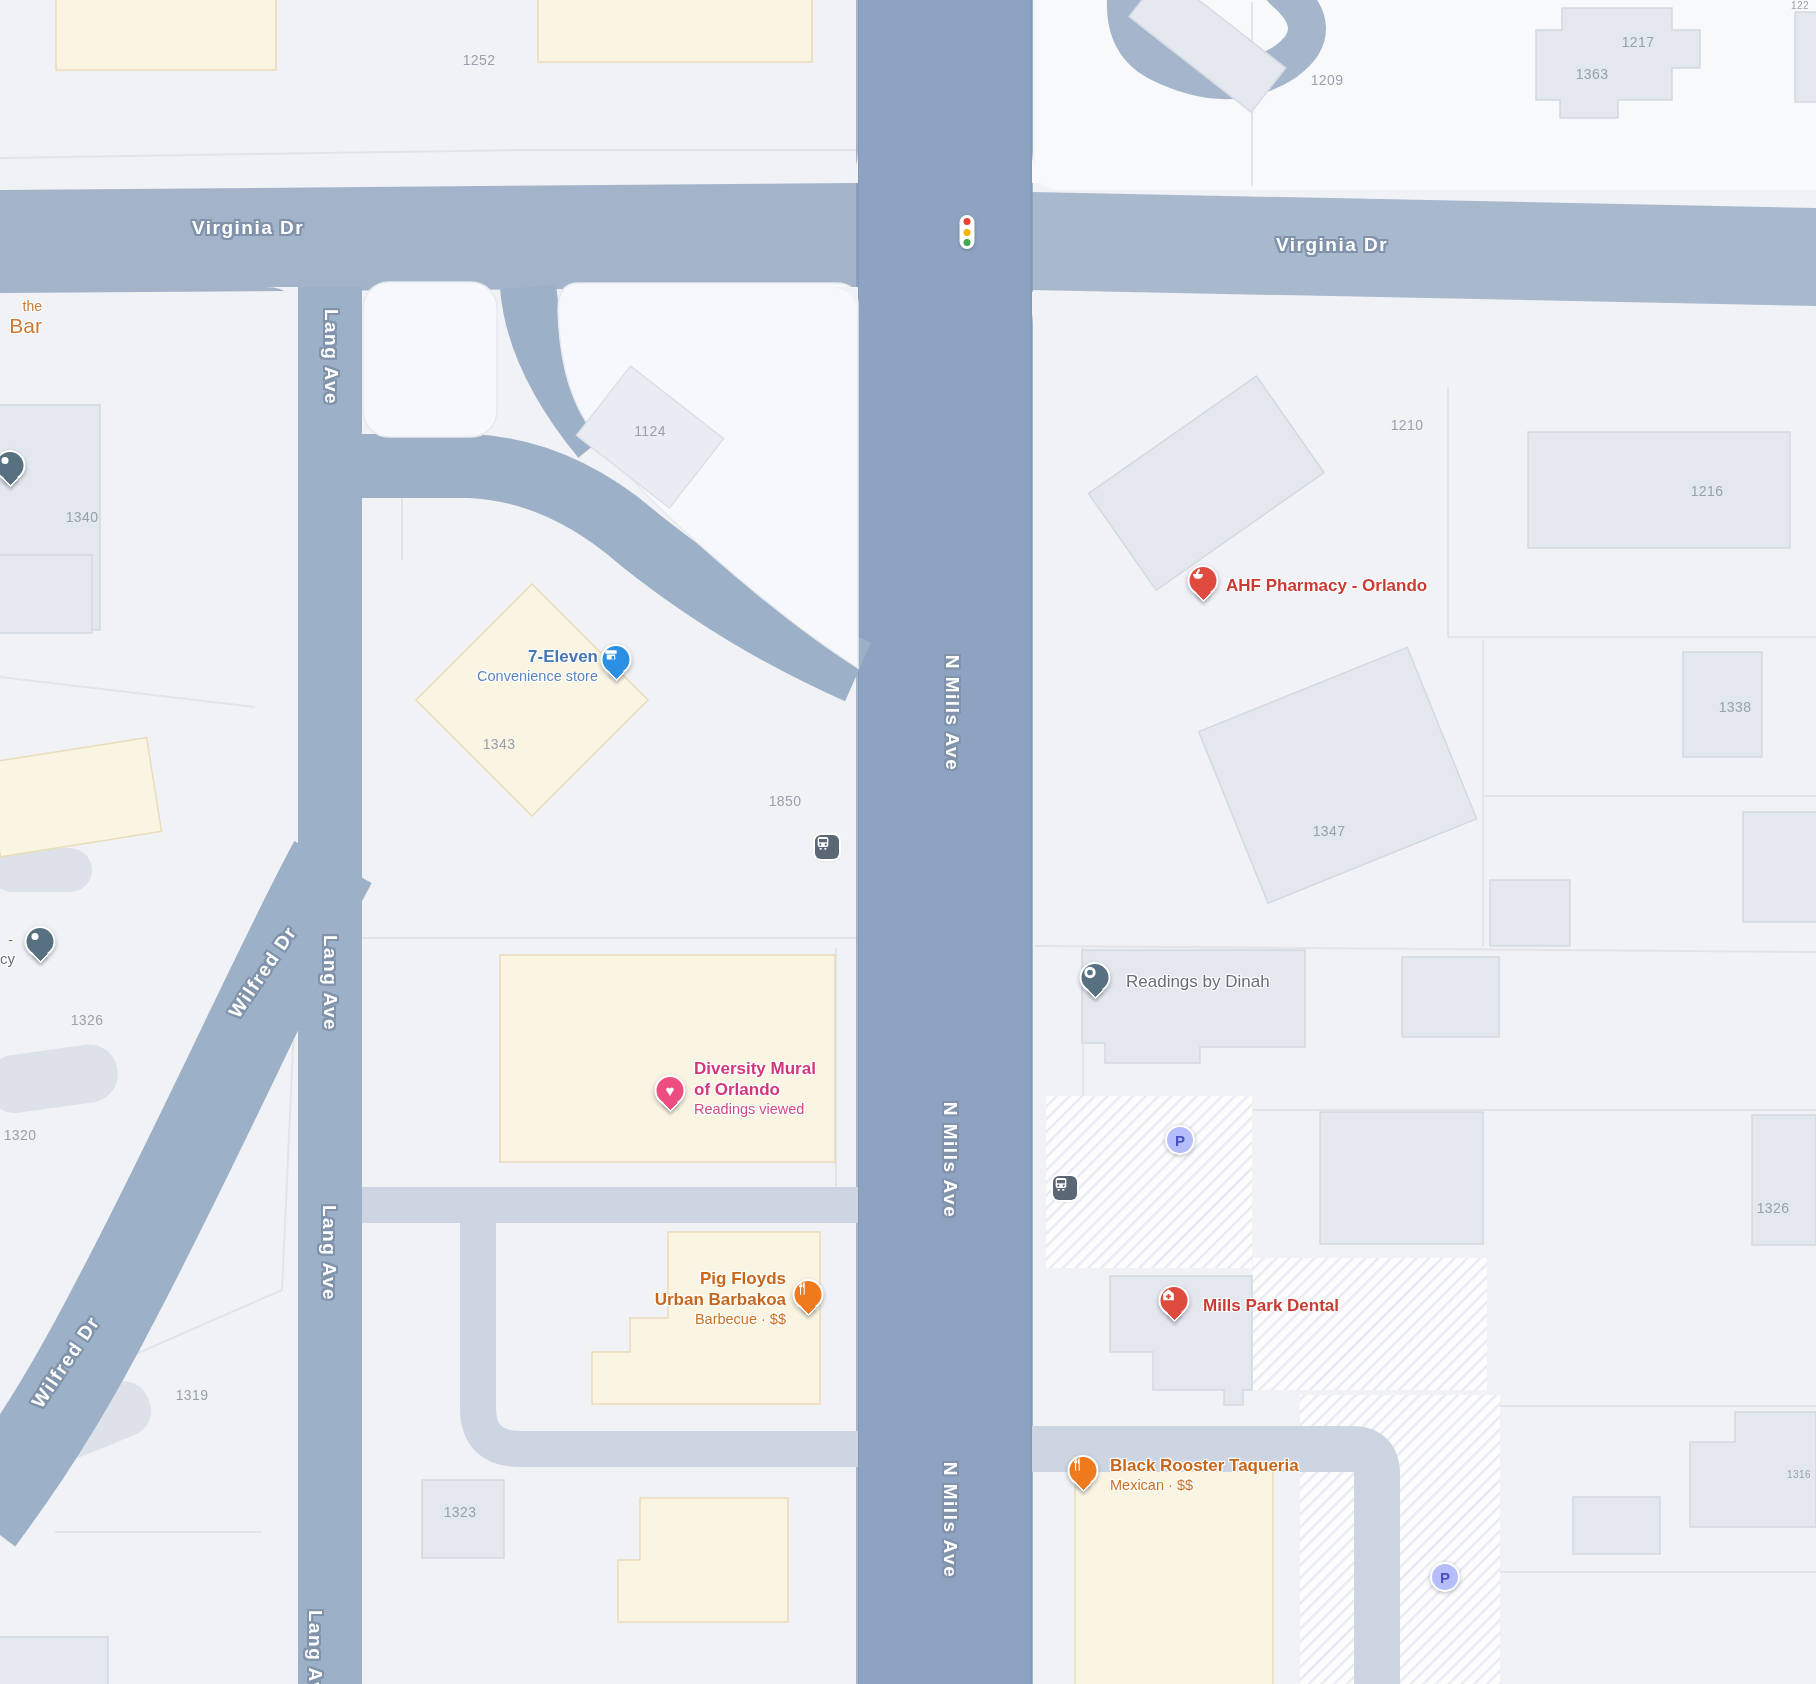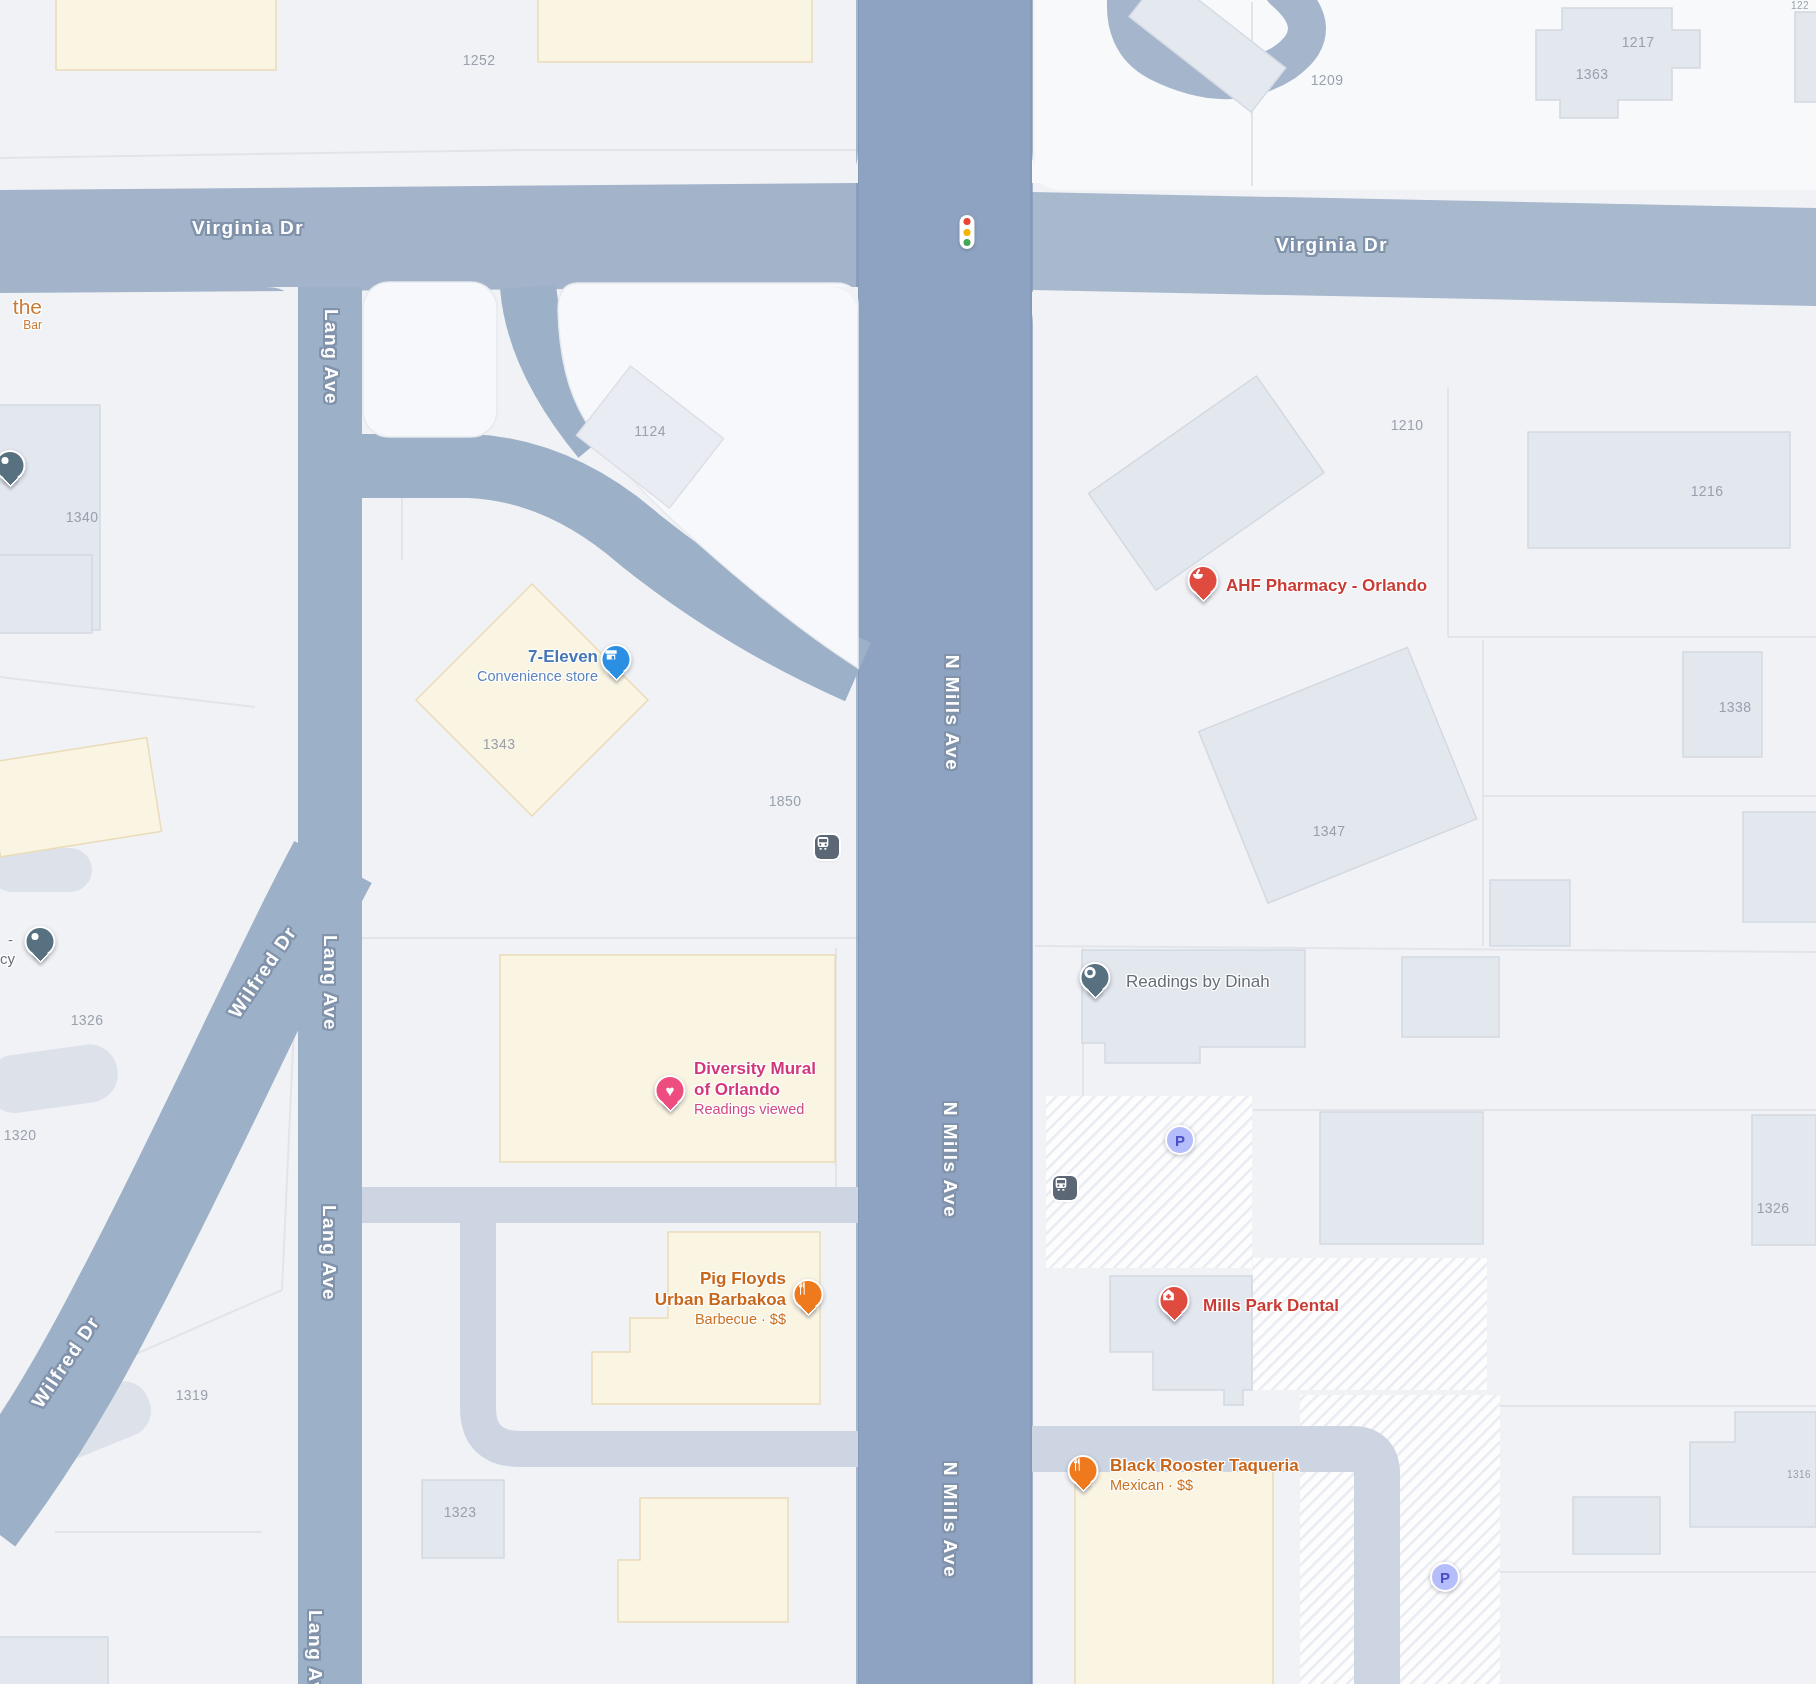--- a/index.html
+++ b/index.html
@@ -221,22 +221,22 @@
 </div>
 <div class="ov poi c-red vc" style="left:1203px;top:1305px;">
   <div class="nm">Mills Park Dental</div>
 </div>
 <div class="ov poi c-orange" style="left:1110px;top:1455px;">
   <div class="nm">Black Rooster Taqueria</div>
   <div class="sub">Mexican · $$</div>
 </div>
 
 <div class="ov poi c-orange" style="left:0px;top:297px;width:42px;text-align:right;">
-  <div class="sub" style="font-size:21px;color:#c87a36;">the</div>
-  <div class="sub" style="font-size:12px;color:#c87a36;">Bar</div>
+  <div class="sub" style="font-size:14px;color:#c87a36;">the</div>
+  <div class="sub" style="font-size:21px;color:#c87a36;">Bar</div>
 </div>
 <div class="ov poi c-gray" style="left:0px;top:930px;width:13px;text-align:right;">
   <div class="sub" style="font-size:15px;color:#68727b;">-</div>
   <div class="sub" style="font-size:15px;color:#68727b;">cy</div>
 </div>
 
 <div class="pin p-blue" style="left:616px;top:662px;">
   <span>
     <svg width="17" height="17" viewBox="0 0 24 24">
           <path fill="#fff" d="M4 6h16v5H4z"></path>

